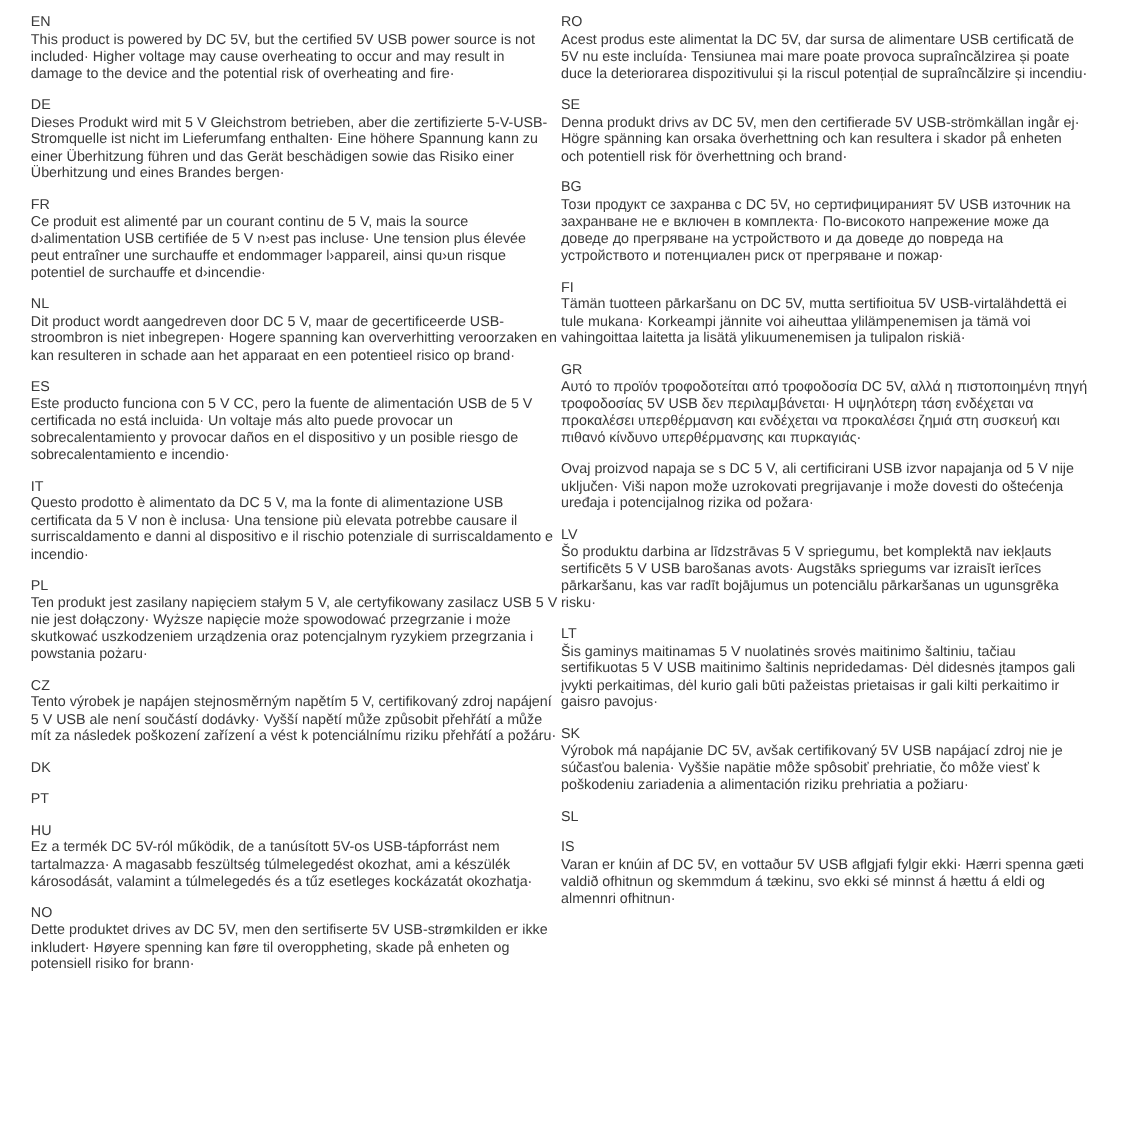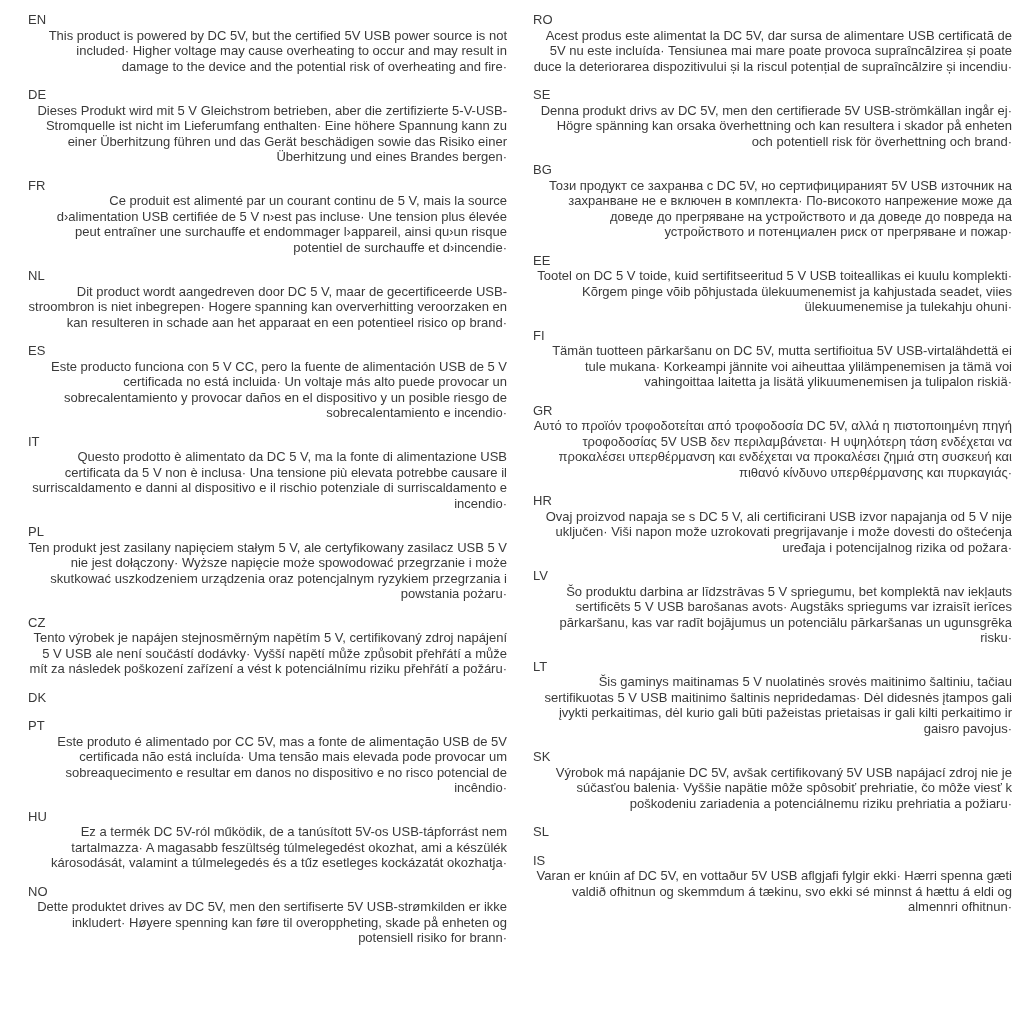--- a/index.html
+++ b/index.html
@@ -7,40 +7,40 @@
     padding: 0;
     background: #ffffff;
   }
   .page {
     width: 1024px;
     height: 1024px;
     box-sizing: border-box;
     background: var(--page-bg, #ffffff);
     padding: 12px 26px 0 28px;
     display: flex;
-    gap: 26px;
+    gap: 3px;
     overflow: hidden;
     font-family: "Liberation Sans", "DejaVu Sans", sans-serif;
     color: var(--text, #3a3a3a);
     font-size: 13px;
     line-height: 15.5px;
     -webkit-font-smoothing: antialiased;
   }
   .col {
     flex: 0 0 479px;
     width: 479px;
   }
   .lang-block {
     margin: 0 0 13px 0;
   }
   .lang-code {
     font-weight: normal;
   }
   .lang-text {
-    text-align: right;
+    text-align: left;
   }
 </style>
 </head>
 <body>
 
 <div class="page">
 
   <div class="col">
 
     <section class="lang-block">
@@ -82,21 +82,20 @@
       <div class="lang-code">CZ</div>
       <div class="lang-text">Tento výrobek je napájen stejnosměrným napětím 5 V, certifikovaný zdroj napájení 5 V USB ale není součástí dodávky· Vyšší napětí může způsobit přehřátí a může mít za následek poškození zařízení a vést k potenciálnímu riziku přehřátí a požáru·</div>
     </section>
 
     <section class="lang-block">
       <div class="lang-code">DK</div>
     </section>
 
     <section class="lang-block">
       <div class="lang-code">PT</div>
-      <div class="lang-text">Este produto é alimentado por CC 5V, mas a fonte de alimentação USB de 5V certificada não está incluída· Uma tensão mais elevada pode provocar um sobreaquecimento e resultar em danos no dispositivo e no risco potencial de incêndio·</div>
     </section>
 
     <section class="lang-block">
       <div class="lang-code">HU</div>
       <div class="lang-text">Ez a termék DC 5V-ról működik, de a tanúsított 5V-os USB-tápforrást nem tartalmazza· A magasabb feszültség túlmelegedést okozhat, ami a készülék károsodását, valamint a túlmelegedés és a tűz esetleges kockázatát okozhatja·</div>
     </section>
 
     <section class="lang-block">
       <div class="lang-code">NO</div>
       <div class="lang-text">Dette produktet drives av DC 5V, men den sertifiserte 5V USB-strømkilden er ikke inkludert· Høyere spenning kan føre til overoppheting, skade på enheten og potensiell risiko for brann·</div>
@@ -114,53 +113,48 @@
     <section class="lang-block">
       <div class="lang-code">SE</div>
       <div class="lang-text">Denna produkt drivs av DC 5V, men den certifierade 5V USB-strömkällan ingår ej· Högre spänning kan orsaka överhettning och kan resultera i skador på enheten och potentiell risk för överhettning och brand·</div>
     </section>
 
     <section class="lang-block">
       <div class="lang-code">BG</div>
       <div class="lang-text">Този продукт се захранва с DC 5V, но сертифицираният 5V USB източник на захранване не е включен в комплекта· По-високото напрежение може да доведе до прегряване на устройството и да доведе до повреда на устройството и потенциален риск от прегряване и пожар·</div>
     </section>
 
-    <section class="lang-block">
-      <div class="lang-code">EE</div>
-      <div class="lang-text">Tootel on DC 5 V toide, kuid sertifitseeritud 5 V USB toiteallikas ei kuulu komplekti· Kõrgem pinge võib põhjustada ülekuumenemist ja kahjustada seadet, viies ülekuumenemise ja tulekahju ohuni·</div>
-    </section>
 
     <section class="lang-block">
       <div class="lang-code">FI</div>
       <div class="lang-text">Tämän tuotteen pārkaršanu on DC 5V, mutta sertifioitua 5V USB-virtalähdettä ei tule mukana· Korkeampi jännite voi aiheuttaa ylilämpenemisen ja tämä voi vahingoittaa laitetta ja lisätä ylikuumenemisen ja tulipalon riskiä·</div>
     </section>
 
     <section class="lang-block">
       <div class="lang-code">GR</div>
       <div class="lang-text">Αυτό το προϊόν τροφοδοτείται από τροφοδοσία DC 5V, αλλά η πιστοποιημένη πηγή τροφοδοσίας 5V USB δεν περιλαμβάνεται· Η υψηλότερη τάση ενδέχεται να προκαλέσει υπερθέρμανση και ενδέχεται να προκαλέσει ζημιά στη συσκευή και πιθανό κίνδυνο υπερθέρμανσης και πυρκαγιάς·</div>
     </section>
 
     <section class="lang-block">
-      <div class="lang-code">HR</div>
       <div class="lang-text">Ovaj proizvod napaja se s DC 5 V, ali certificirani USB izvor napajanja od 5 V nije uključen· Viši napon može uzrokovati pregrijavanje i može dovesti do oštećenja uređaja i potencijalnog rizika od požara·</div>
     </section>
 
     <section class="lang-block">
       <div class="lang-code">LV</div>
       <div class="lang-text">Šo produktu darbina ar līdzstrāvas 5 V spriegumu, bet komplektā nav iekļauts sertificēts 5 V USB barošanas avots· Augstāks spriegums var izraisīt ierīces pārkaršanu, kas var radīt bojājumus un potenciālu pārkaršanas un ugunsgrēka risku·</div>
     </section>
 
     <section class="lang-block">
       <div class="lang-code">LT</div>
       <div class="lang-text">Šis gaminys maitinamas 5 V nuolatinės srovės maitinimo šaltiniu, tačiau sertifikuotas 5 V USB maitinimo šaltinis nepridedamas· Dėl didesnės įtampos gali įvykti perkaitimas, dėl kurio gali būti pažeistas prietaisas ir gali kilti perkaitimo ir gaisro pavojus·</div>
     </section>
 
     <section class="lang-block">
       <div class="lang-code">SK</div>
-      <div class="lang-text">Výrobok má napájanie DC 5V, avšak certifikovaný 5V USB napájací zdroj nie je súčasťou balenia· Vyššie napätie môže spôsobiť prehriatie, čo môže viesť k poškodeniu zariadenia a potenciálnemu riziku prehriatia a požiaru·</div>
+      <div class="lang-text">Výrobok má napájanie DC 5V, avšak certifikovaný 5V USB napájací zdroj nie je súčasťou balenia· Vyššie napätie môže spôsobiť prehriatie, čo môže viesť k poškodeniu zariadenia a alimentación riziku prehriatia a požiaru·</div>
     </section>
 
     <section class="lang-block">
       <div class="lang-code">SL</div>
     </section>
 
     <section class="lang-block">
       <div class="lang-code">IS</div>
       <div class="lang-text">Varan er knúin af DC 5V, en vottaður 5V USB aflgjafi fylgir ekki· Hærri spenna gæti valdið ofhitnun og skemmdum á tækinu, svo ekki sé minnst á hættu á eldi og almennri ofhitnun·</div>
     </section>

